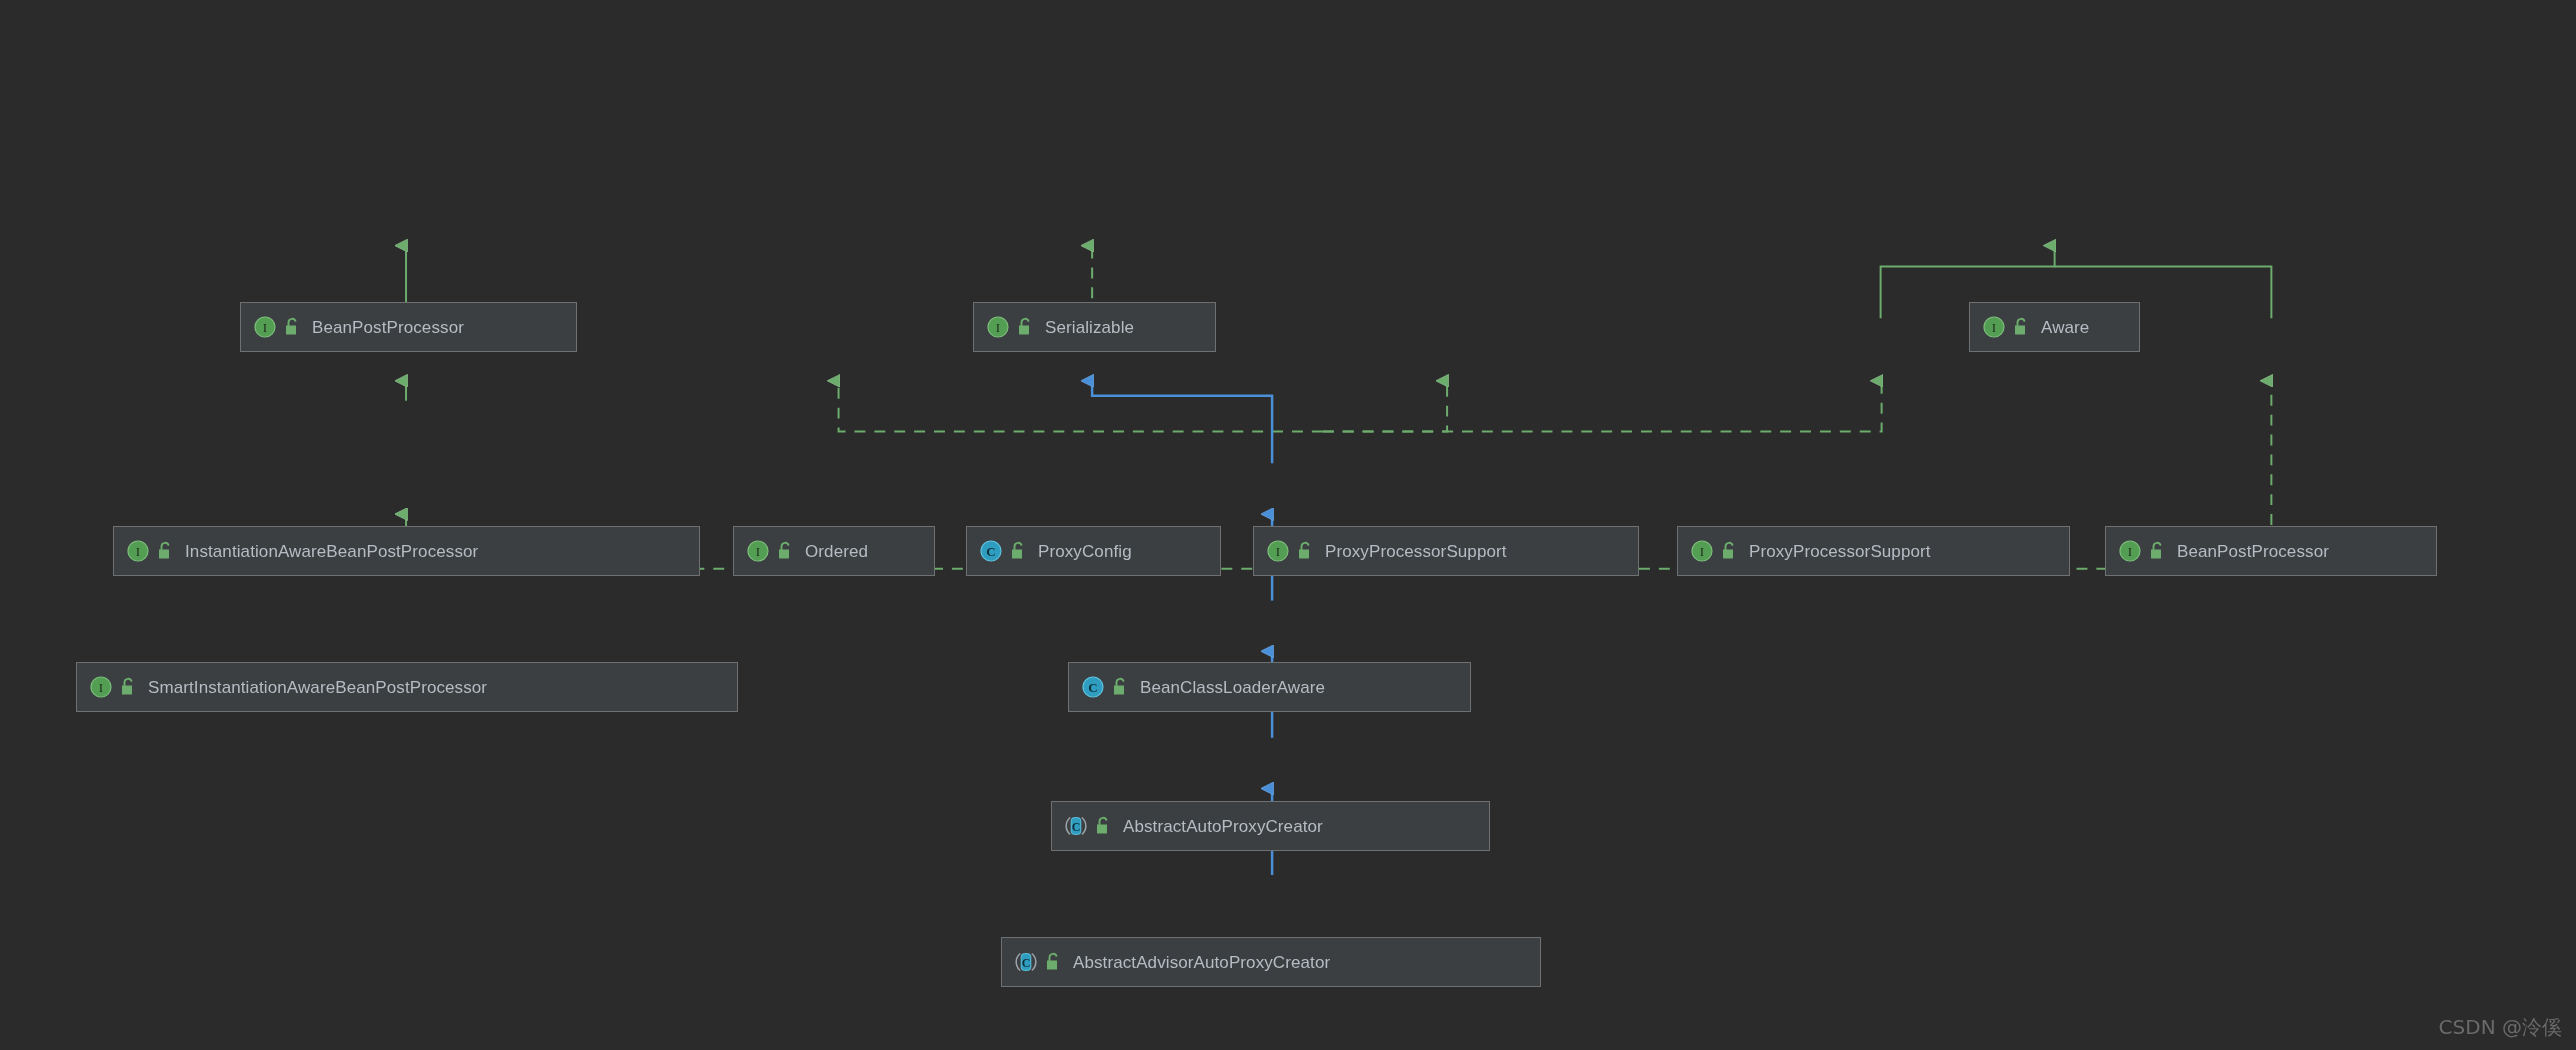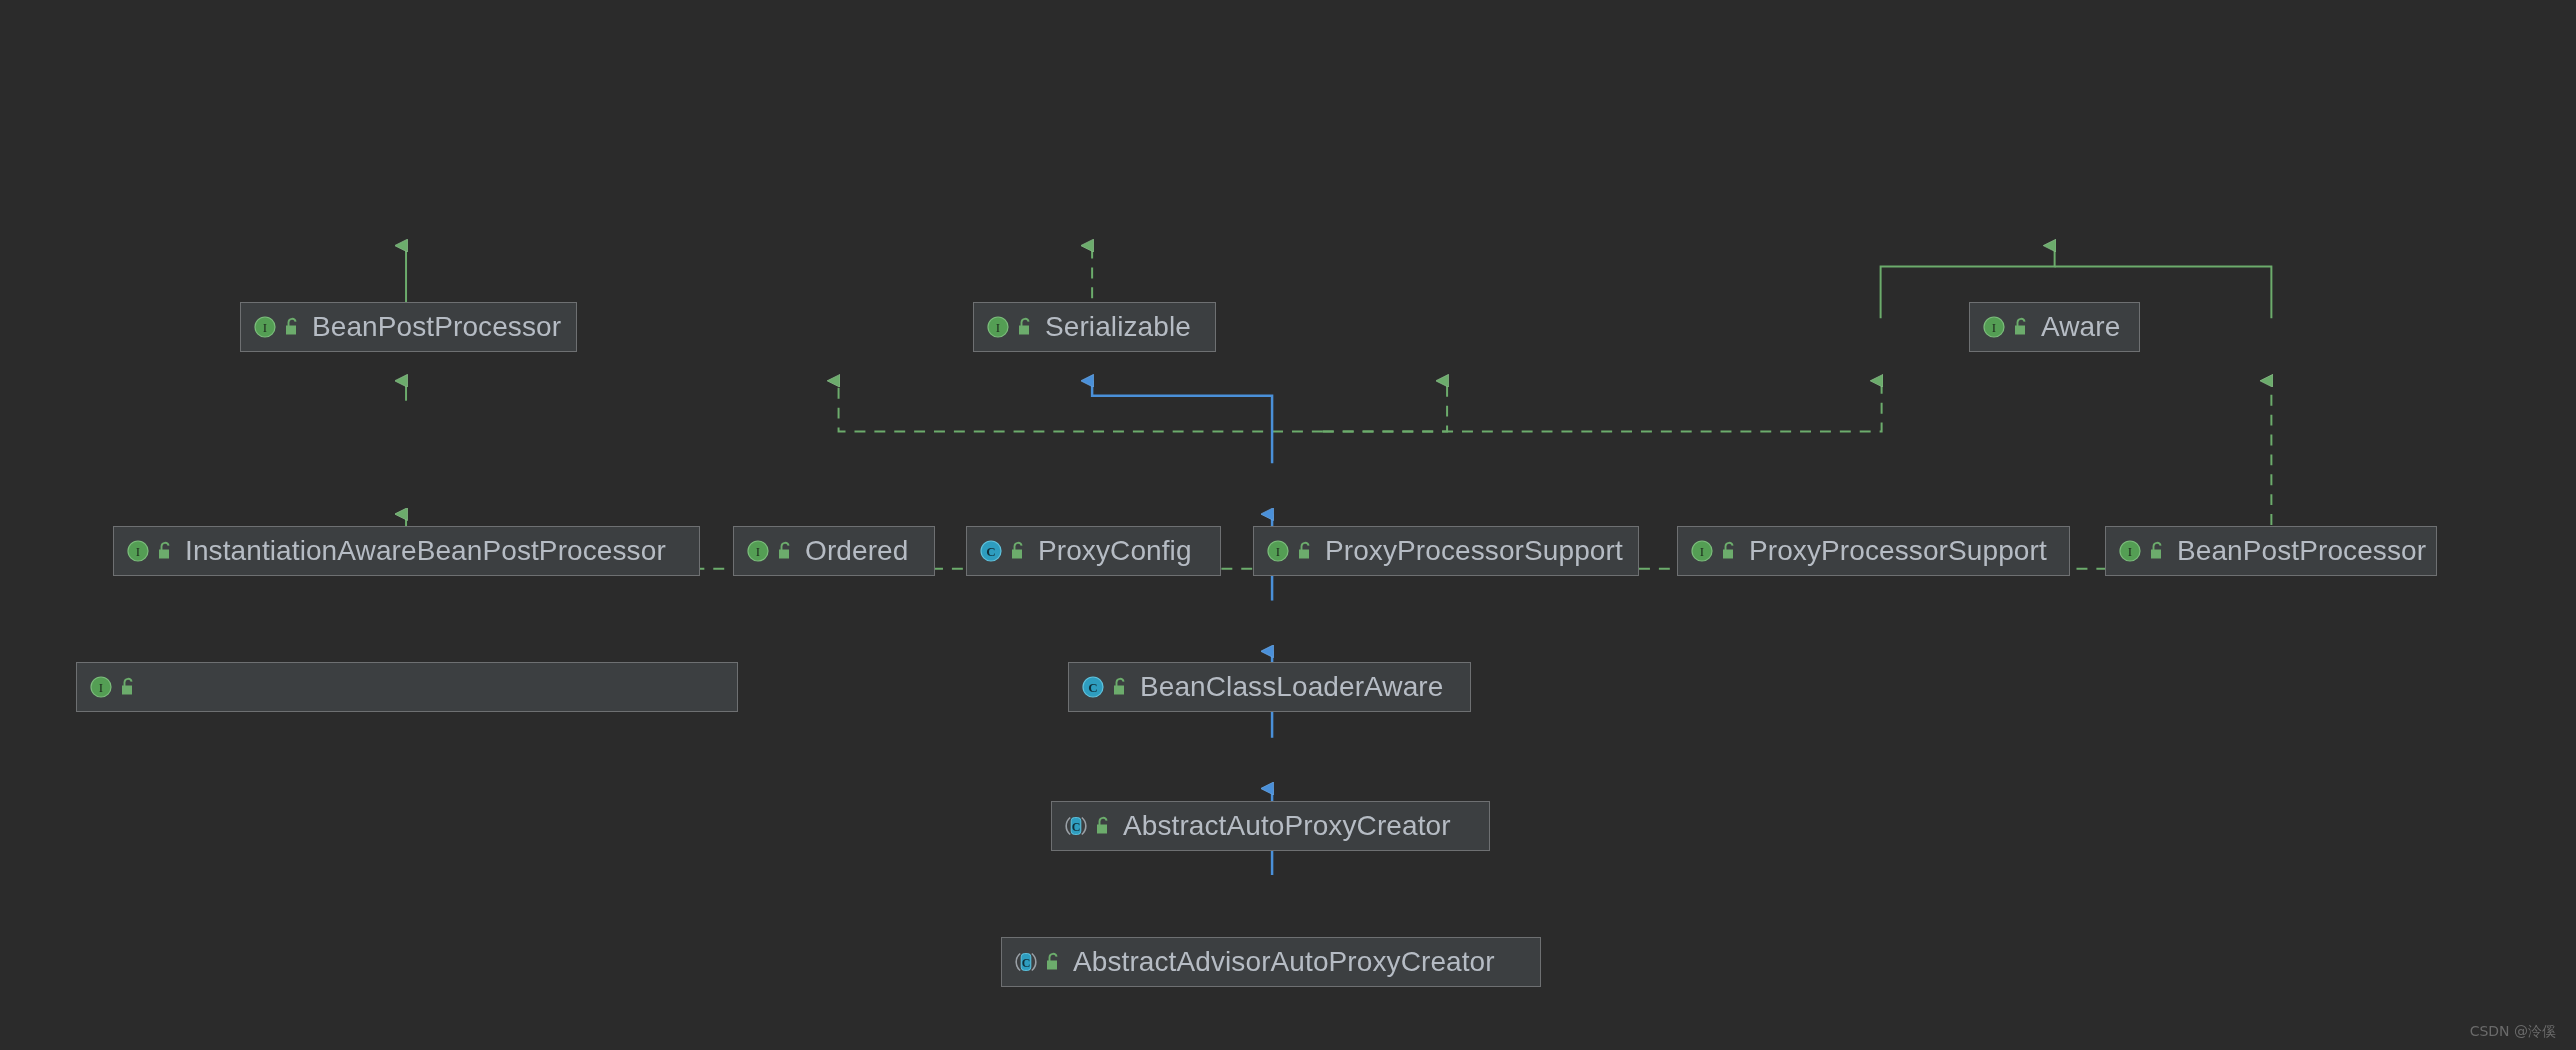--- a/index.html
+++ b/index.html
@@ -32,21 +32,21 @@
     display: flex;
     align-items: center;
     height: 50px;
     padding: 0 13px 0 11px;
     background: #3c3f41;
     border: 1px solid #6e7072;
     white-space: nowrap;
     z-index: 5;
   }
   .node-label {
-    font-size: 28px;
+    font-size: 17px;
     color: #b6bcc4;
     line-height: 1;
     letter-spacing: 0.1px;
     margin-left: 11px;
   }
   .icon-wrap {
     display: flex;
     align-items: center;
     flex: 0 0 auto;
   }
@@ -61,23 +61,23 @@
   
   .vis {
     width: 18px;
     height: 22px;
     margin-left: 5px;
     flex: 0 0 auto;
   }
   .vis svg { display: block; }
   .watermark {
     position: absolute;
-    right: 20px;
+    right: 14px;
     bottom: 9px;
-    font-size: 14px;
+    font-size: 20px;
     color: #6a6a6a;
     z-index: 9;
     font-family: "DejaVu Sans", sans-serif;
   }
 </style>
 </head>
 <body>
 
 <div id="diagram-root">
 
@@ -290,20 +290,21 @@
               <text x="13" y="18.2" text-anchor="middle" font-family="Liberation Serif, serif" font-size="13" fill="#1d2b1d">I</text>
             </svg>
           </span>
           <span class="vis">
             <svg width="18" height="22" viewBox="0 0 18 22">
               <path d="M5.5 10 L5.5 6.2 A3.6 3.6 0 0 1 12.6 5.6" stroke="#6cac6c" stroke-width="1.9" fill="none"></path>
               <rect x="3" y="9.5" width="10" height="9" fill="#6cac6c"></rect>
             </svg>
           </span>
         </span>
+        <span class="node-label">SmartInstantiationAwareBeanPostProcessor</span>
       </div>
       <div class="uml-node" style="left: 1068px; top: 662px; width: 403px;">
         <span class="icon-wrap">
           <span class="ico">
             <svg width="26" height="26" viewBox="0 0 26 26">
               <circle cx="13" cy="13" r="10" fill="#2e9dbf" stroke="#5fc2dd" stroke-width="1.2"></circle>
               <text x="13" y="18.2" text-anchor="middle" font-family="Liberation Serif, serif" font-size="13" font-weight="bold" fill="#10303b">C</text>
             </svg>
           </span>
           <span class="vis">

